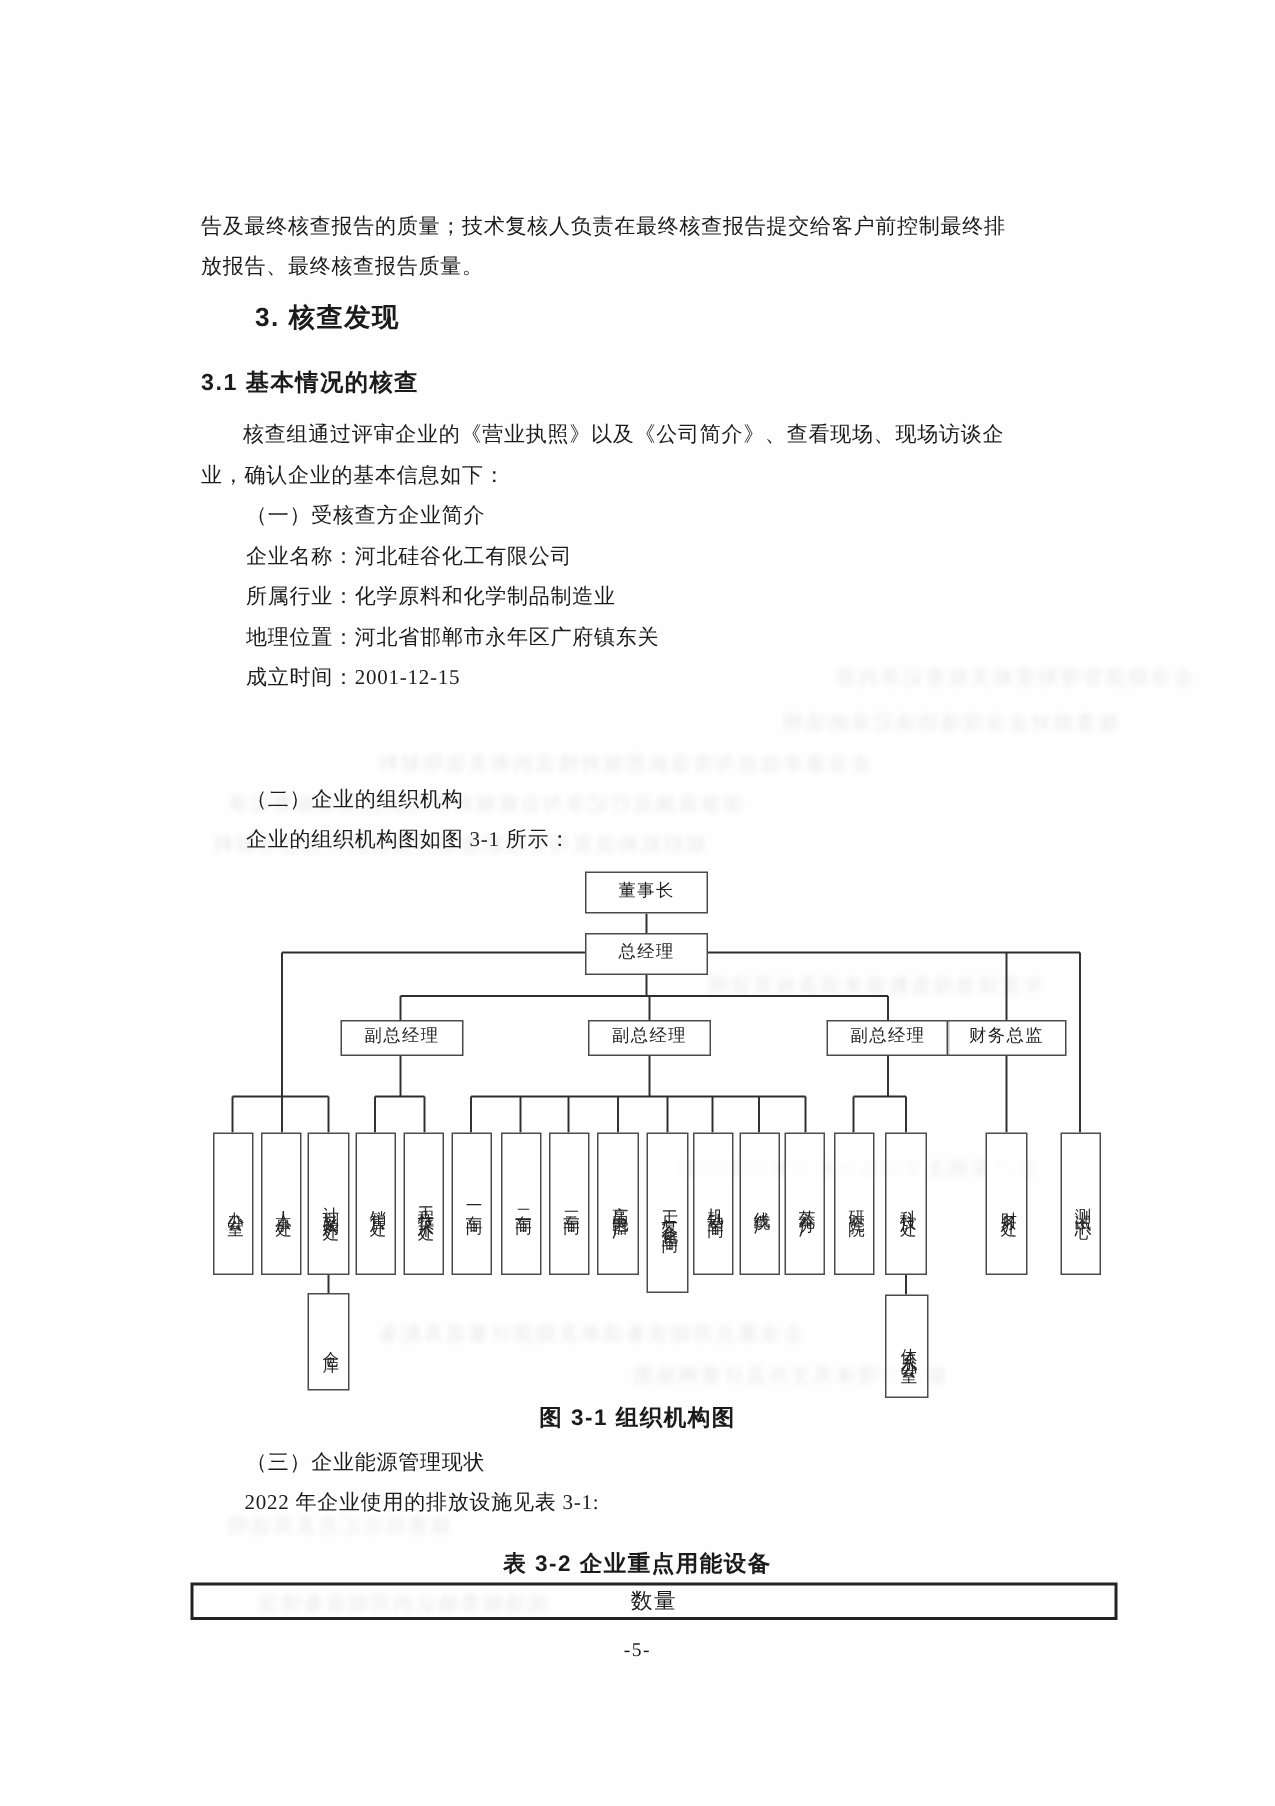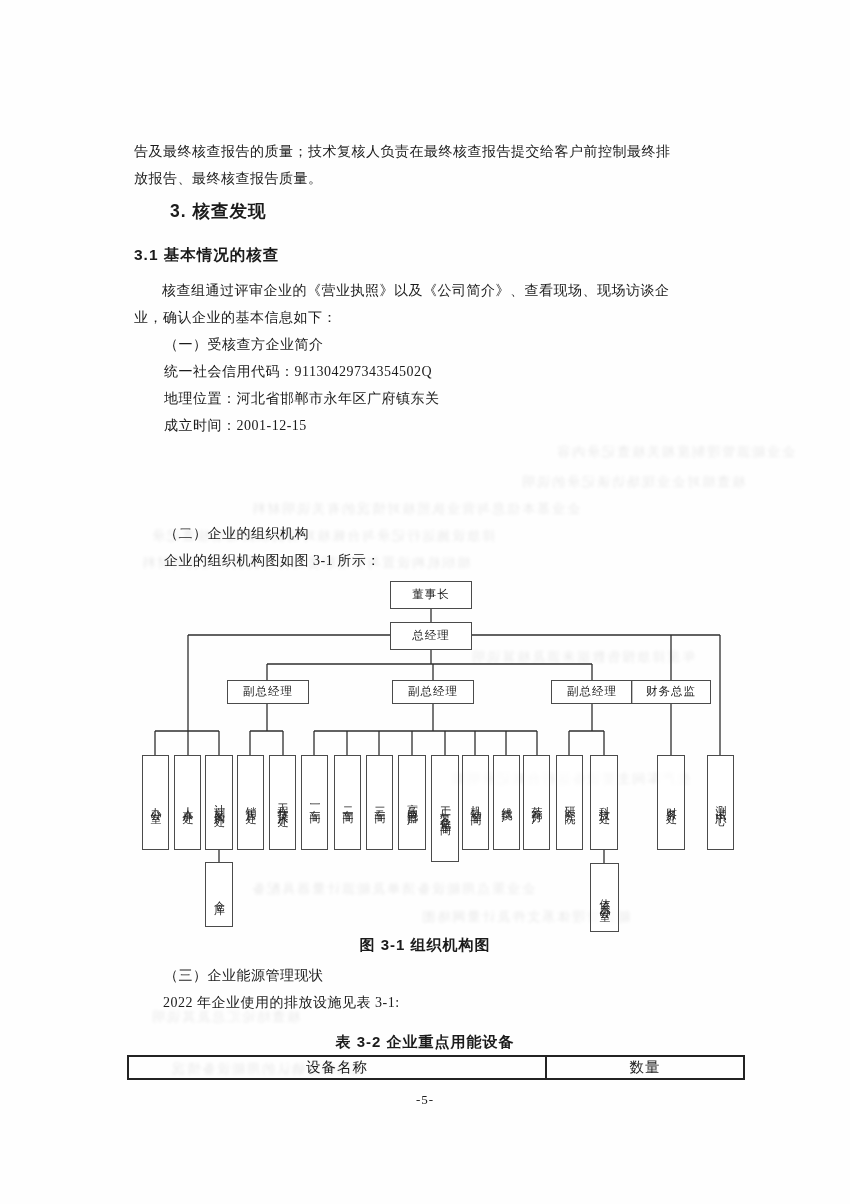--- a/index.html
+++ b/index.html
@@ -87,21 +87,22 @@
 
 <p class="abs body-text" style="left:134px; top:138px; width:545px;">告及最终核查报告的质量；技术复核人负责在最终核查报告提交给客户前控制最终排放报告、最终核查报告质量。</p>
 
 <h1 class="abs h1" style="left:134px; top:199px;">3. 核查发现</h1>
 <h2 class="abs h2" style="left:134px; top:245px;">3.1 基本情况的核查</h2>
 
 <p class="abs body-text" style="left:134px; top:277px; width:550px; text-indent:2em;">核查组通过评审企业的《营业执照》以及《公司简介》、查看现场、现场访谈企业，确认企业的基本信息如下：</p>
 
 <div class="abs body-text" style="left:164px; top:331px;">（一）受核查方企业简介</div>
 <div class="abs" style="left:164px; top:358px;">
-    <div class="fact-line">统一社会信用代码：91130429734354502Q</div>
+    <div class="fact-line">企业名称：河北硅谷化工有限公司</div>
+    <div class="fact-line">所属行业：化学原料和化学制品制造业</div>
     <div class="fact-line">地理位置：河北省邯郸市永年区广府镇东关</div>
     <div class="fact-line">成立时间：2001-12-15</div>
   </div>
 
 <div class="abs body-text" style="left:164px; top:520px;">（二）企业的组织机构</div>
 <div class="abs body-text" style="left:164px; top:547px;">企业的组织机构图如图 3-1 所示：</div>
 
 <div id="org-chart">
   <svg id="chart-lines" width="850" height="1204">
       <line x1="431" y1="609" x2="431" y2="622" stroke="#2e2e2e" stroke-width="1.3"></line>
@@ -169,17 +170,16 @@
       <div class="node vert" style="left: 590px; top: 863px; width: 29px; height: 69px;">体系办公室</div>
     </div>
 </div>
 <div class="abs caption" style="top:936px;">图 3-1 组织机构图</div>
 
 <div class="abs body-text" style="left:164px; top:962px;">（三）企业能源管理现状</div>
 <div class="abs body-text" style="left:163px; top:989px;">2022 年企业使用的排放设施见表 3-1:</div>
 
 <div class="abs caption" style="top:1033px;">表 3-2 企业重点用能设备</div>
 <div class="eq-table">
-  <div class="cell c1">设备名称</div>
   <div class="cell c2">数量</div>
 </div>
 
 <div class="abs page-num">-5-</div>
 
 </body></html>

